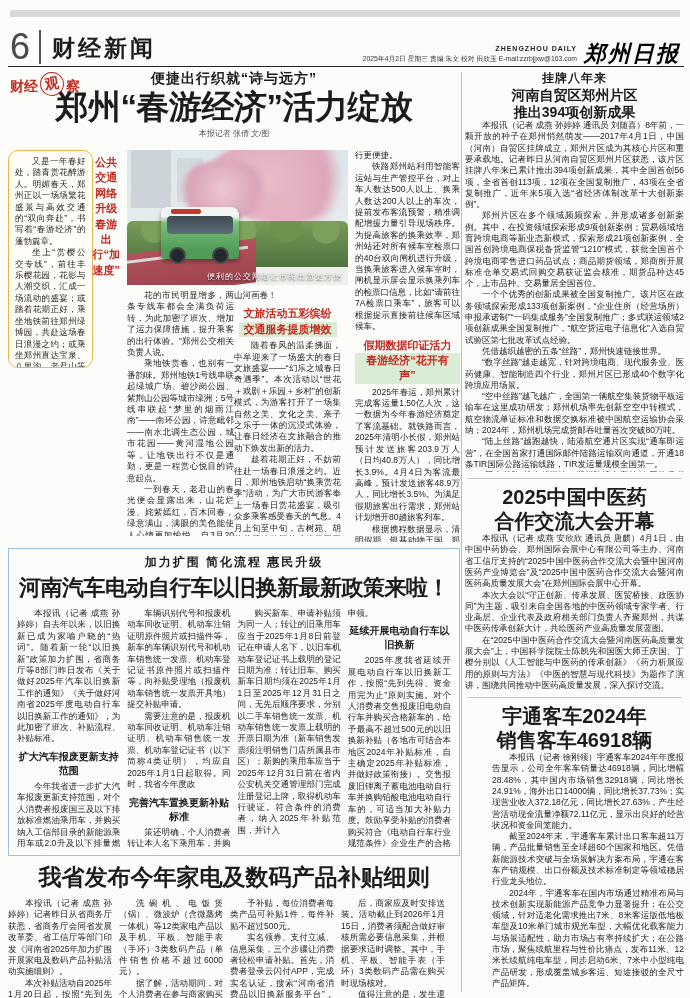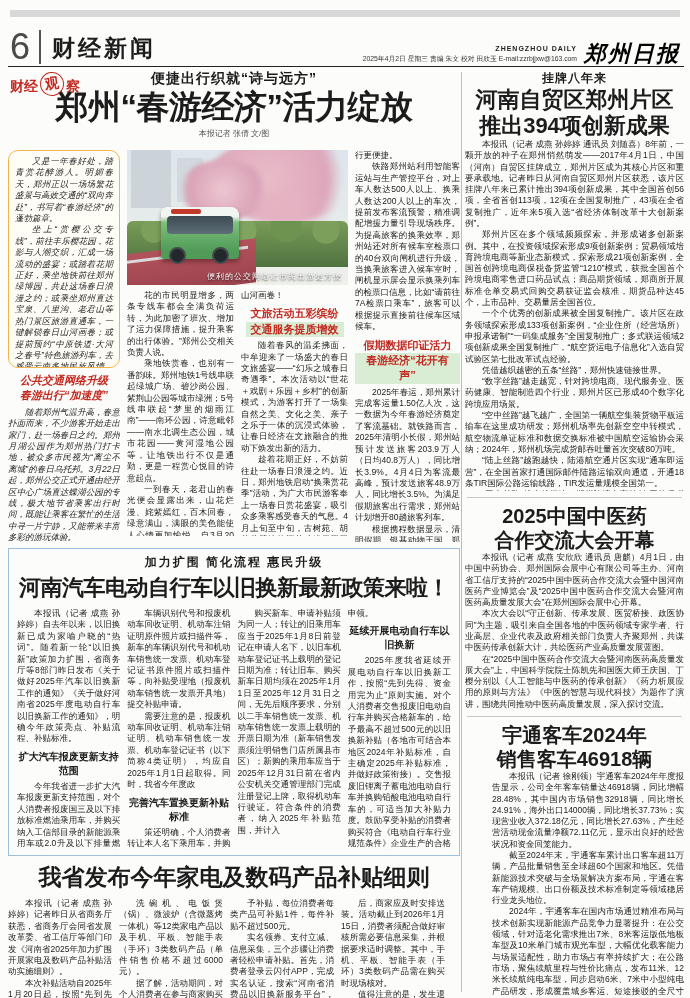--- a/index.html
+++ b/index.html
@@ -22,24 +22,24 @@
   .rightcol{position:absolute;left:465px;top:68px;width:219px;height:930px;overflow:hidden;display:flex;flex-direction:column;}
   
   .leadhead{position:relative;height:78px;}
   .badge{position:absolute;left:2px;top:4px;color:#c32a21;font-weight:800;font-size:14px;display:flex;align-items:flex-end;gap:2px;}
   .badge .circ{display:inline-flex;align-items:center;justify-content:center;width:22px;height:22px;border:1.6px solid #c32a21;border-radius:50%;font-size:14px;transform:rotate(-8deg);}
   .lkick{text-align:center;font-size:14px;font-weight:700;padding-top:2px;letter-spacing:1px;}
   .lhead{text-align:center;font-size:33px;font-weight:900;letter-spacing:-0.5px;line-height:1.15;}
   .lby{text-align:center;font-size:8px;color:#555;margin-top:2px;}
   
   .leadcols{display:flex;gap:7px;height:392px;overflow:hidden;margin-top:4px;}
-  .col1{width:112px;display:flex;flex-direction:column;overflow:hidden;font-style:italic;}
+  .col1{width:112px;display:flex;flex-direction:row;overflow:hidden;}
   .midwrap{width:221px;display:flex;flex-direction:column;overflow:hidden;}
   .col4{width:105px;display:flex;flex-direction:column;overflow:hidden;}
-  .cols23{display:flex;gap:7px;height:246px;overflow:hidden;margin-top:5px;}
+  .cols23{display:flex;height:246px;overflow:hidden;margin-top:5px;}
   .c23{width:107px;overflow:hidden;}
   .introbox{border:1.8px solid #f0b44e;border-radius:10px;background:#fffef6;padding:5px 6px;height:206px;overflow:hidden;}
   .introbox p{font-size:7.5px;line-height:10px;}
   .body p{margin:0;text-indent:2em;text-align:justify;font-size:8.5px;line-height:11.4px;}
   .body p.noind{text-indent:0;}
   .cbody{overflow:hidden;flex:1;}
   .shead{text-align:center;color:#c32a21;font-weight:700;font-size:11px;line-height:1.4;margin:5px 0 3px;}
   .shead .hl{background:#d9ecd4;display:inline-block;padding:0 5px;}
   
   .photo{position:relative;height:135px;overflow:hidden;background:linear-gradient(#dde6ec,#eef0ea);}
@@ -73,21 +73,21 @@
   .pcols{display:flex;gap:7px;height:242px;overflow:hidden;}
   .pcol{width:104px;overflow:hidden;}
   .bsub{font-weight:800;font-size:10px;text-align:center;margin:5px 0 3px;}
   
   .bottom{margin-top:6px;height:136px;overflow:hidden;}
   .bhead{text-align:center;font-size:23px;font-weight:900;letter-spacing:0;}
   .bcols{display:flex;gap:7px;height:102px;overflow:hidden;margin-top:5px;}
   .bcol{width:104px;overflow:hidden;}
   
   .rkick{text-align:center;font-size:12px;font-weight:700;margin-top:2px;letter-spacing:1px;}
-  .rhead{text-align:center;font-size:22px;font-weight:900;line-height:1.18;letter-spacing:0;}
+  .rhead{text-align:center;font-size:14px;font-weight:900;line-height:1.18;letter-spacing:0;}
   .rhead2{text-align:center;font-size:20px;font-weight:900;line-height:1.2;}
   .rbody{overflow:hidden;}
   .rbody p{margin:0;text-indent:2em;text-align:justify;font-size:8.5px;line-height:11.3px;}
   .rdiv{border:none;border-top:1px solid #c9c9c9;margin:6px 2px;}
   .a-body{height:352px;}
   .b-body{height:158px;}
   .c-body{flex:1;margin-left:27px;}
 </style>
 </head>
 <body>
@@ -191,21 +191,21 @@
         </div>
       </div>
     </section>
 
     <section class="midbox">
       <div class="pkick">加力扩围 简化流程 惠民升级</div>
       <div class="phead">河南汽车电动自行车以旧换新最新政策来啦！</div>
       <div class="pcols">
         <div class="pcol body">
           <div>
-              <p>本报讯（记者 成燕 孙婷婷）自去年以来，以旧换新已成为家喻户晓的“热词”。随着新一轮“以旧换新”政策加力扩围，省商务厅等8部门昨日发布《关于做好2025年汽车以旧换新工作的通知》《关于做好河南省2025年度电动自行车以旧换新工作的通知》，明确今年政策亮点、补贴流程、补贴标准。</p>
+              <p>本报讯（记者 成燕 孙婷婷）自去年以来，以旧换新已成为家喻户晓的“热词”。随着新一轮“以旧换新”政策加力扩围，省商务厅等8部门昨日发布《关于做好2025年汽车以旧换新工作的通知》《关于做好河南省2025年度电动自行车以旧换新工作的通知》，为此加密了班次、补贴流程、补贴标准。</p>
             </div>
           <div class="bsub">扩大汽车报废更新支持范围</div>
           <div>
               <p>今年我省进一步扩大汽车报废更新支持范围，对个人消费者报废国三及以下排放标准燃油乘用车，并购买纳入工信部目录的新能源乘用车或2.0升及以下排量燃油乘用车的，给予一次性定额补贴。</p>
             </div>
         </div>
         <div class="pcol body">
           <div>
               <p>车辆识别代号和报废机动车回收证明、机动车注销证明原件照片或扫描件等，新车的车辆识别代号和机动车销售统一发票、机动车登记证书原件照片或扫描件等，向补贴受理地（报废机动车销售统一发票开具地）提交补贴申请。</p>
               <p>需要注意的是，报废机动车回收证明、机动车注销证明、机动车销售统一发票、机动车登记证书（以下简称4类证明），均应自2025年1月1日起取得。同时，我省今年度政</p>

